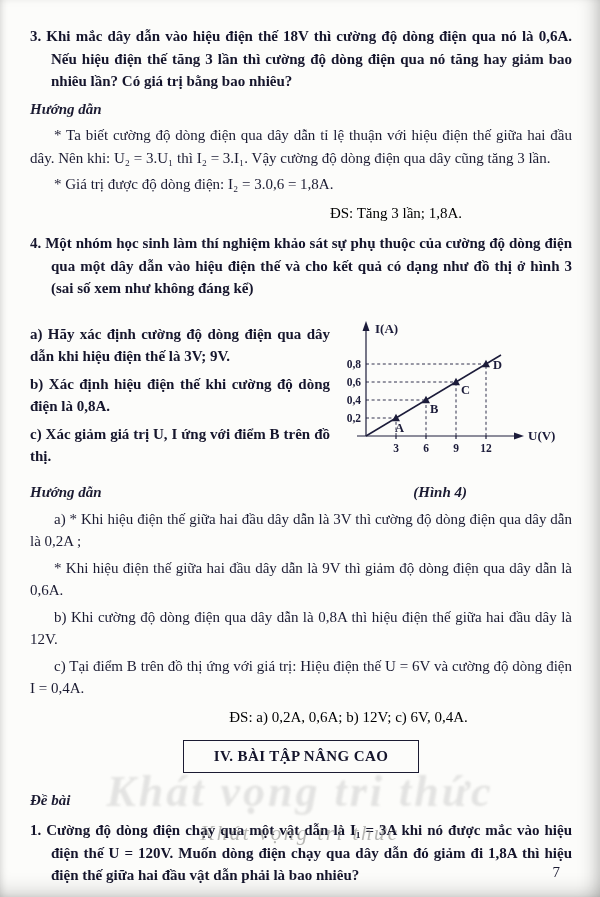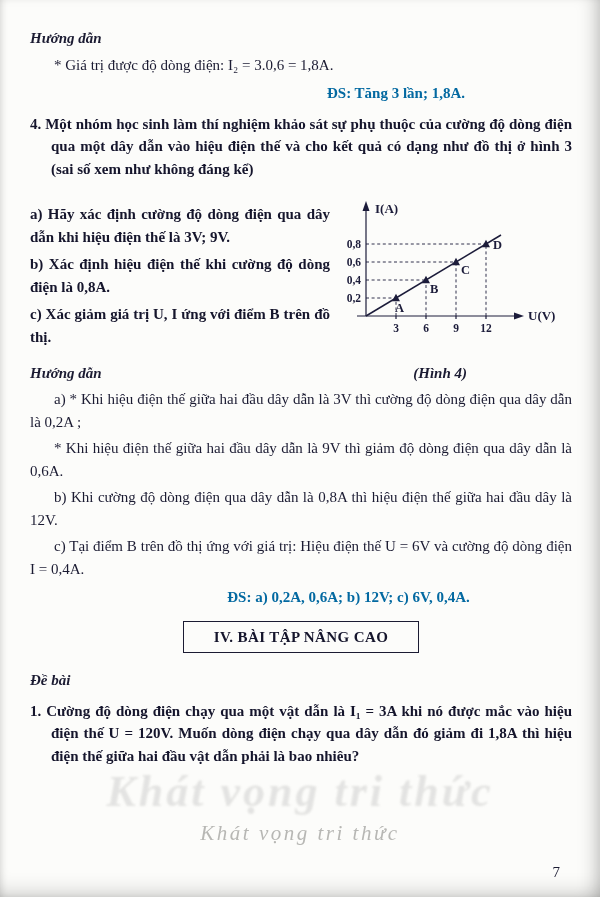--- a/index.html
+++ b/index.html
@@ -17,21 +17,21 @@
     box-shadow:inset -16px 0 20px -14px rgba(0,0,0,.28),
                inset 5px 0 8px -5px rgba(0,0,0,.18),
                inset 0 -18px 22px -16px rgba(0,0,0,.22);
   }
   p{margin:3px 0;}
   .hang{padding-left:21px;text-indent:-21px;}
   .num{font-weight:bold;}
   .stmt{font-weight:bold;color:#15152c;text-align:justify;}
   .guide-h{font-style:italic;font-weight:bold;margin-top:5px;}
   .gpar{text-align:justify;text-indent:24px;margin:4px 0;}
-  .answer{font-weight:bold;color:#0369a1;margin:6px 0 8px 0;text-align:center;}
+  .answer{font-weight:normal;color:#000000;margin:6px 0 8px 0;text-align:center;}
   .answer-3{padding-left:190px;}
   .answer-4{padding-left:95px;}
   .fig-row{display:flex;align-items:flex-start;margin-top:18px;}
   .parts{flex:1 1 auto;max-width:305px;}
   .parts p{margin:5px 0;}
   .graph{margin:0 0 0 6px;flex:0 0 auto;}
   .caption-row{display:flex;justify-content:space-between;align-items:baseline;margin:0 0 2px 0;}
   .fig-caption{font-style:italic;font-weight:bold;padding-right:105px;}
   .section-box{
     width:-moz-fit-content;width:fit-content;
@@ -74,21 +74,23 @@
   .tick{font:bold 11.5px "Liberation Serif","DejaVu Serif",serif;fill:#1c1c3a;}
   .plbl{font:bold 12.5px "Liberation Serif","DejaVu Serif",serif;fill:#1c1c3a;}
   .albl{font:bold 13px "Liberation Serif","DejaVu Serif",serif;fill:#1c1c3a;}
 </style>
 </head>
 <body>
 
 <div class="page">
 
   <section>
+    <p class="stmt hang"><span class="num">3.</span> <span>Khi mắc dây dẫn vào hiệu điện thế 18V thì cường độ dòng điện qua nó là 0,6A. Nếu hiệu điện thế tăng 3 lần thì cường độ dòng điện qua nó tăng hay giảm bao nhiêu lần? Có giá trị bằng bao nhiêu?</span></p>
     <p class="guide-h">Hướng dẫn</p>
+    <p class="gpar">* Ta biết cường độ dòng điện qua dây dẫn tỉ lệ thuận với hiệu điện thế giữa hai đầu dây. Nên khi: U₂ = 3.U₁ thì I₂ = 3.I₁. Vậy cường độ dòng điện qua dây cũng tăng 3 lần.</p>
     <p class="gpar">* Giá trị được độ dòng điện: I₂ = 3.0,6 = 1,8A.</p>
     <p class="answer answer-3">ĐS: Tăng 3 lần; 1,8A.</p>
   </section>
 
   <section>
     <p class="stmt hang"><span class="num">4.</span> <span>Một nhóm học sinh làm thí nghiệm khảo sát sự phụ thuộc của cường độ dòng điện qua một dây dẫn vào hiệu điện thế và cho kết quả có dạng như đồ thị ở hình 3 (sai số xem như không đáng kể)</span></p>
 
     <div class="fig-row">
       <div class="parts">
         <p class="stmt">a) Hãy xác định cường độ dòng điện qua dây dẫn khi hiệu điện thế là 3V; 9V.</p>

